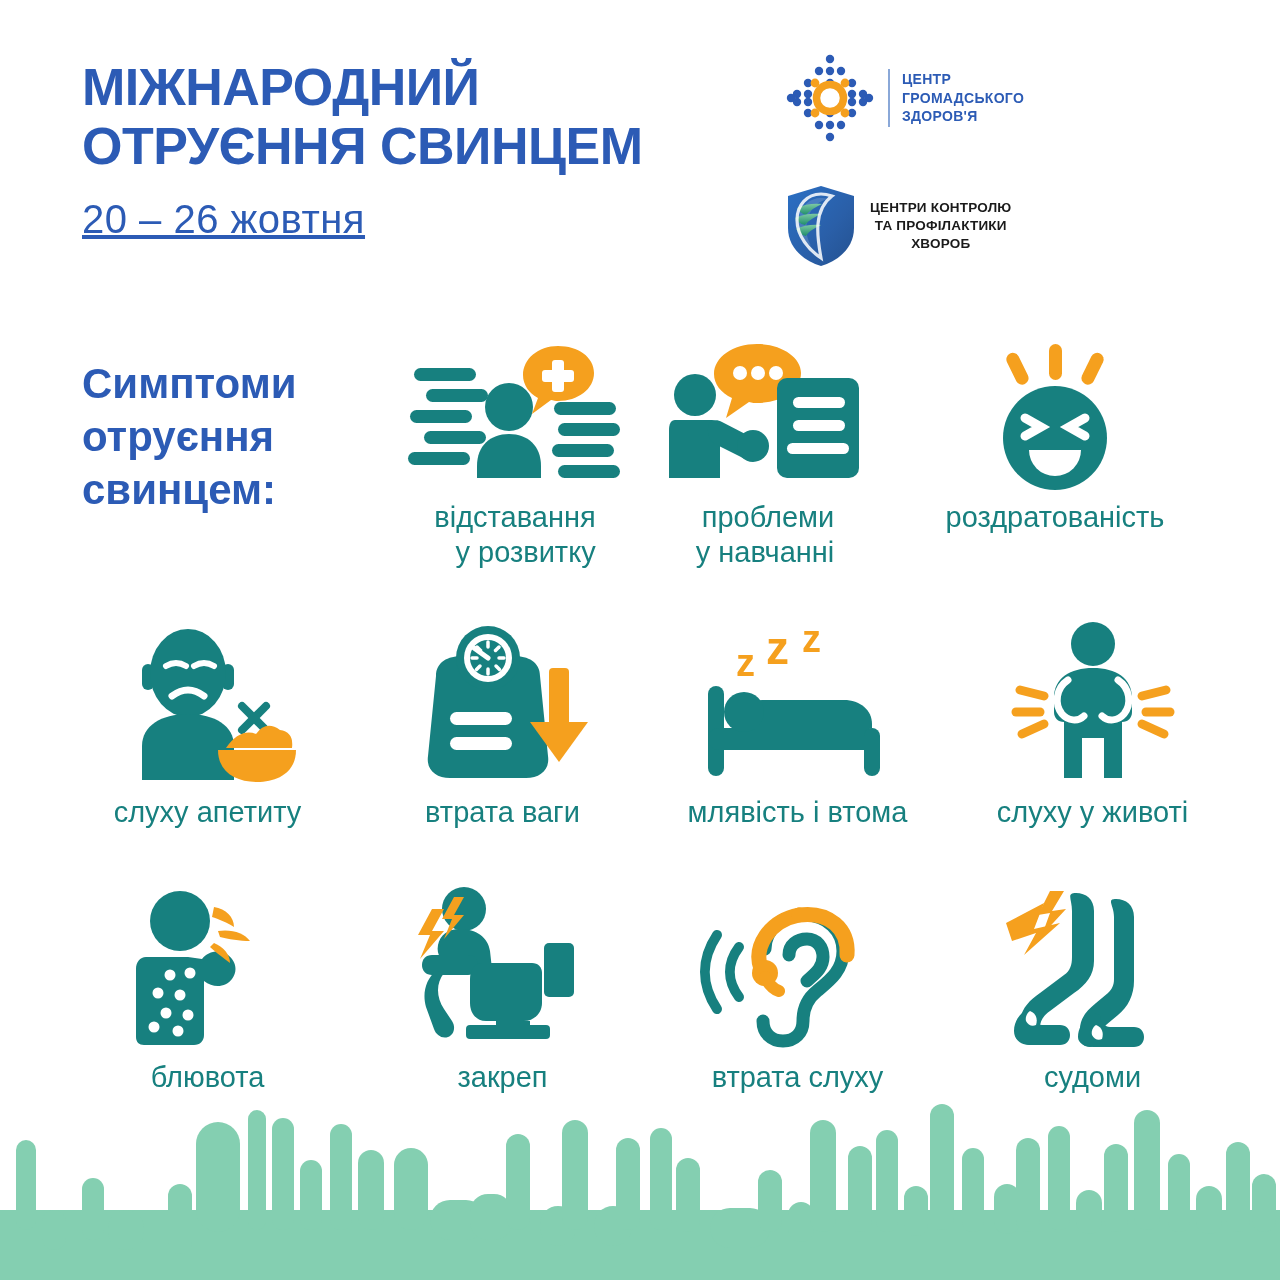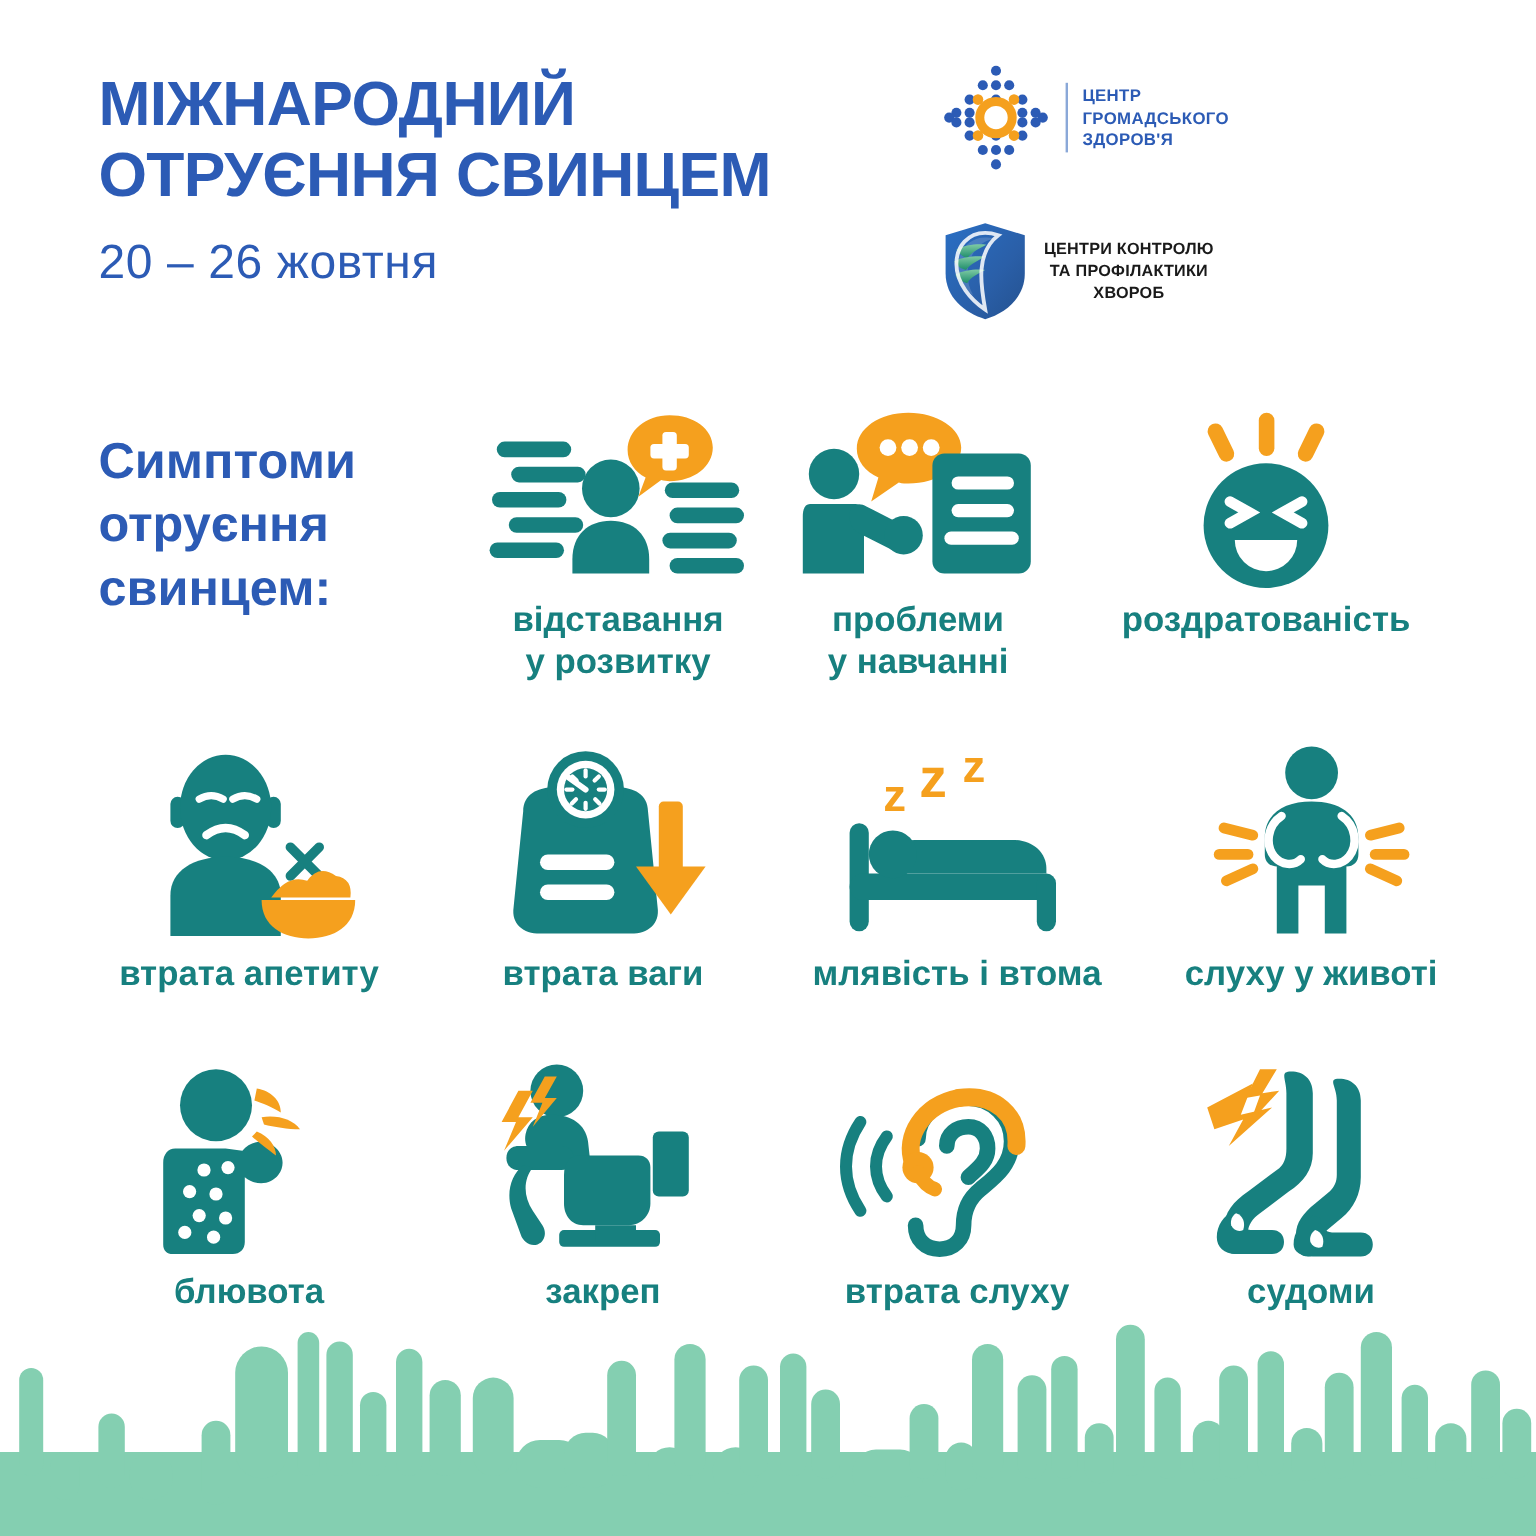--- a/index.html
+++ b/index.html
@@ -24,20 +24,21 @@
     line-height:1.14;
     text-transform:uppercase;
     white-space:nowrap;
   }
   .subtitle {
     margin-top:20px;
     font-size:40px;
     font-weight:500;
     color:#2c5bb5;
     letter-spacing:0.5px;
+    text-decoration:underline;
   }
 
   
   .logos { position:absolute; right:58px; top:52px; width:290px; }
 
   .logo-row { display:flex; align-items:center; gap:12px; }
   .logo-row.cphs { margin-bottom:40px; }
 
   .cphs-mark { width:92px; height:92px; position:relative; flex:0 0 92px; }
   .cphs-divider { width:2px; height:58px; background:#8aa8d8; flex:0 0 2px; }
@@ -64,24 +65,24 @@
 
   
   .grid-row { position:absolute; display:flex; }
 
   .cell { display:flex; flex-direction:column; align-items:center; }
   .cell-art { display:flex; align-items:flex-end; justify-content:center; }
   .cell-label {
     margin-top:10px;
     font-size:29px;
     color:#17807f;
-    text-align:center;
+    text-align:right;
     line-height:1.22;
     white-space:pre-line;
-    font-weight:700;
+    font-weight:400;
   }
 
   
   .row1 { left:390px; top:340px; width:850px; }
   .row1 .cell { width:auto; }
   .row1 .c1 { width:250px; }
   .row1 .c2 { width:250px; }
   .row1 .c3 { width:330px; }
   .row1 .cell-art { height:150px; }
 
@@ -300,21 +301,21 @@
           <g stroke="#17807f" stroke-width="8" stroke-linecap="round">
             <path d="M134 86 L158 110"></path>
             <path d="M158 86 L134 110"></path>
           </g>
           <g fill="#f5a01e">
             <path d="M118 128 q14 -20 30 -14 q10 -14 24 -4 q14 2 12 18 Z"></path>
             <path d="M110 130 H188 C188 152 170 162 149 162 C128 162 110 152 110 130 Z"></path>
           </g>
         </svg>
       </div>
-      <div class="cell-label">втрата апетиту</div>
+      <div class="cell-label">слуху апетиту</div>
     </div>
 
     <div class="cell">
       <div class="cell-art">
         <svg width="190" height="165" viewBox="0 0 190 165">
           <path d="M28 56 C28 42 40 36 54 36 H106 C120 36 132 42 132 56
                    L140 136 C142 150 132 158 118 158 H42 C28 158 18 150 20 136 Z" fill="#17807f"></path>
           <circle cx="80" cy="38" r="32" fill="#17807f"></circle>
           <g fill="#ffffff">
             <circle cx="80" cy="38" r="24"></circle>

